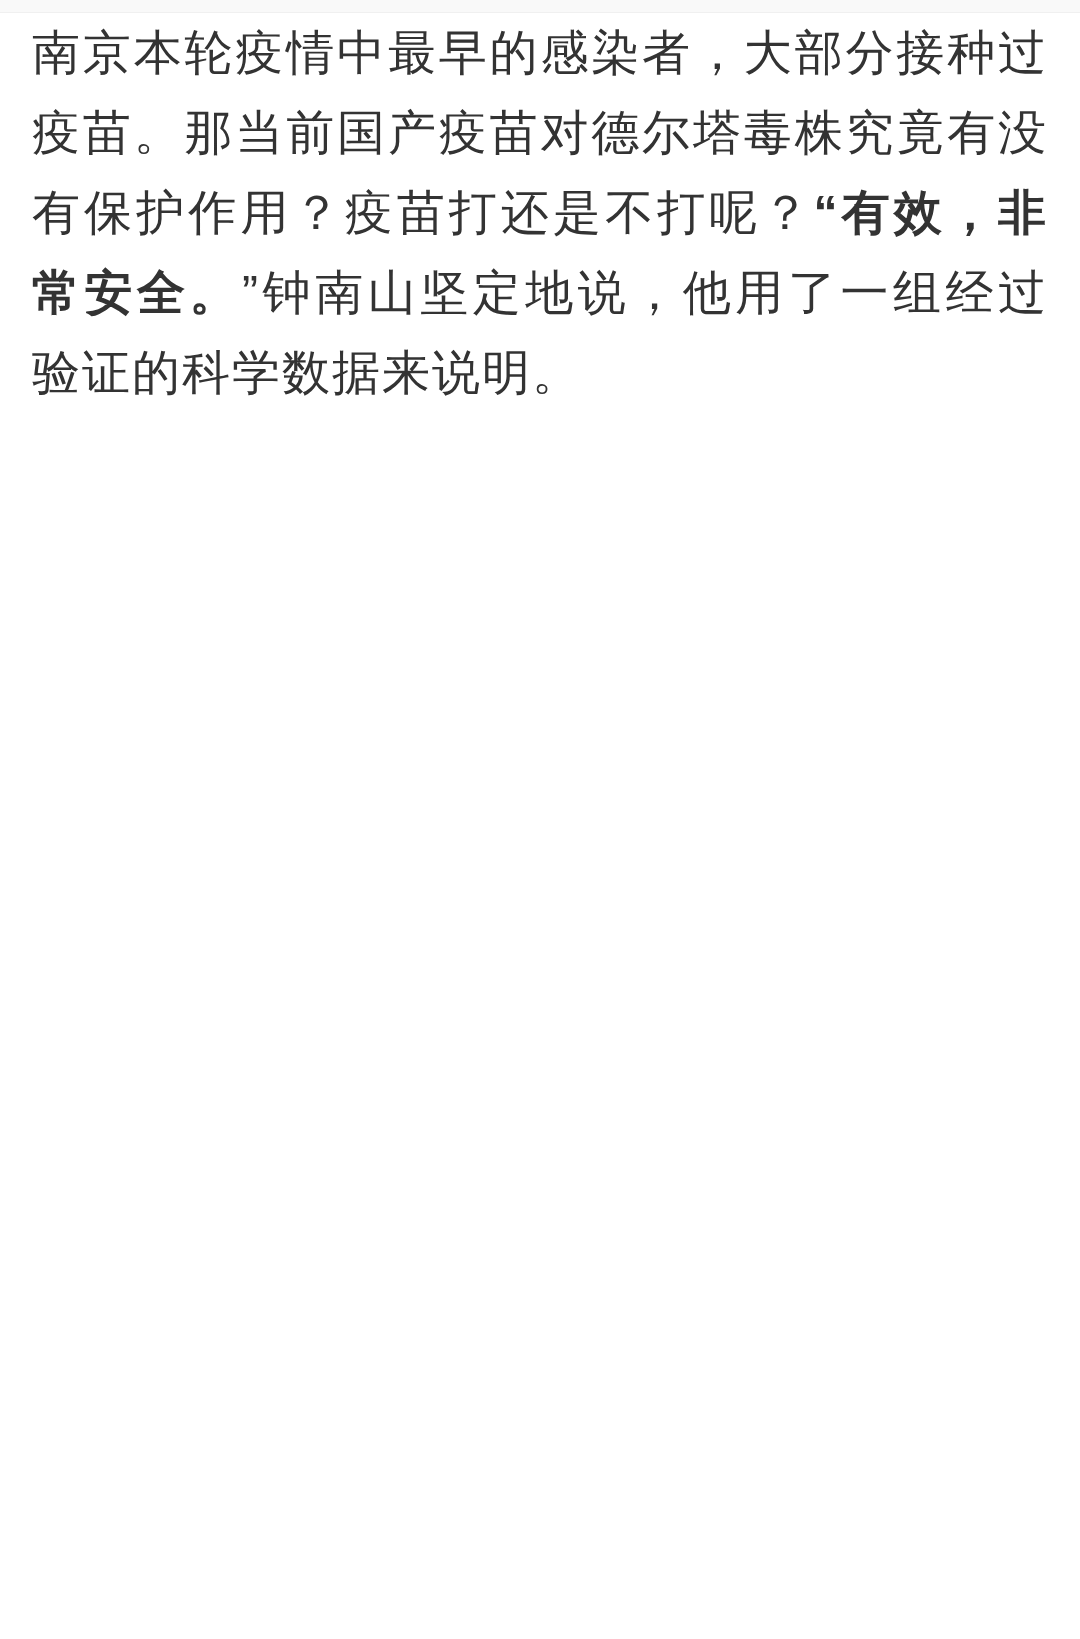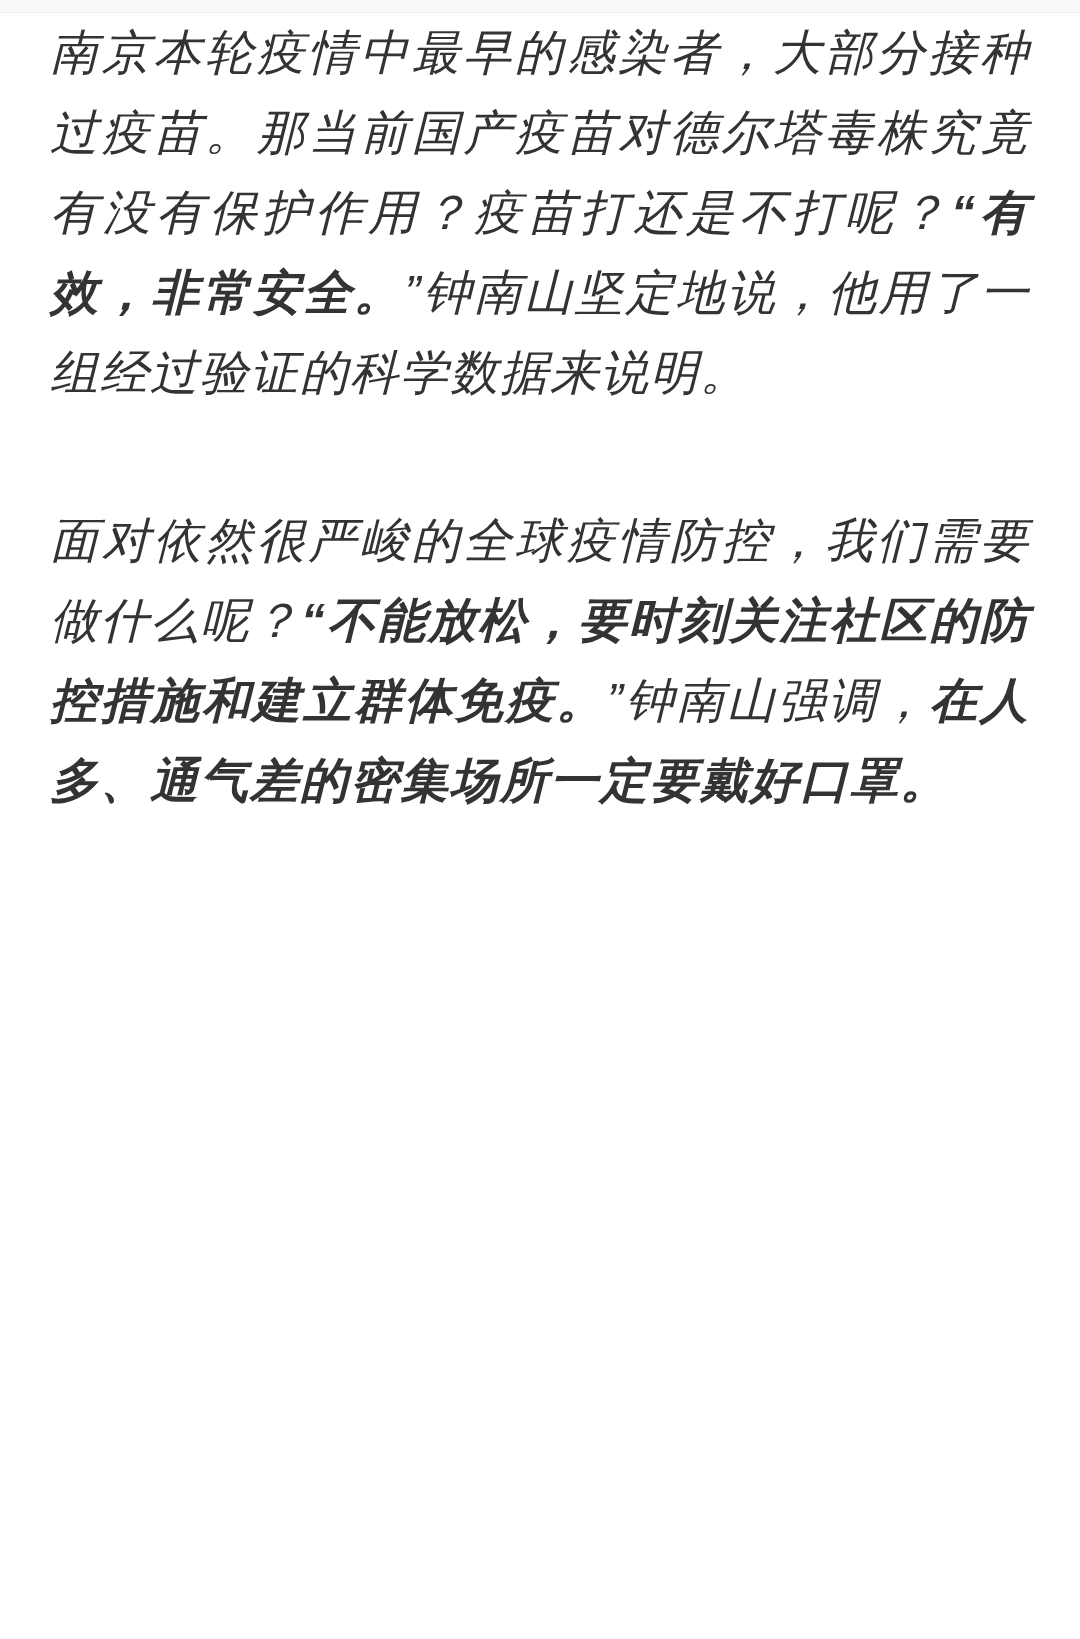--- a/index.html
+++ b/index.html
@@ -14,23 +14,22 @@
     background: #ffffff;
     overflow: hidden;
     font-family: "Liberation Sans", "DejaVu Sans", sans-serif;
   }
   .top-strip {
     height: 12px;
     background: #f9f9f9;
     border-bottom: 1px solid #f0f0f0;
   }
   .content {
-    padding: 0 50px;
+    padding: 0 32px;
     color: #333333;
-    font-style: italic;
   }
   .para {
     margin: 0 0 88px 0;
     font-size: 48px;
     line-height: 80px;
     letter-spacing: 2px;
     text-align: justify;
     word-break: break-all;
   }
   .para:last-child {
@@ -44,15 +43,14 @@
   }
 </style>
 </head>
 <body>
 
 <div class="page">
   <div class="top-strip" style="background: rgb(249, 249, 249);"></div>
   <div class="content" style="color: rgb(51, 51, 51);">
 
   <p class="para"><span class="seg">南京本轮疫情中最早的感染者，大部分接种过疫苗。那当前国产疫苗对德尔塔毒株究竟有没有保护作用？疫苗打还是不打呢？</span><span class="seg bold">“有效，非常安全。</span><span class="seg">”钟南山坚定地说，他用了一组经过验证的科学数据来说明。</span></p>
-      <p class="para"><span class="seg">面对依然很严峻的全球疫情防控，我们需要做什么呢？</span><span class="seg bold">“不能放松，要时刻关注社区的防控措施和建立群体免疫。</span><span class="seg">”钟南山强调，</span><span class="seg bold">在人多、通气差的密集场所一定要戴好口罩。</span></p>
     </div>
 </div>
 
 </body></html>

